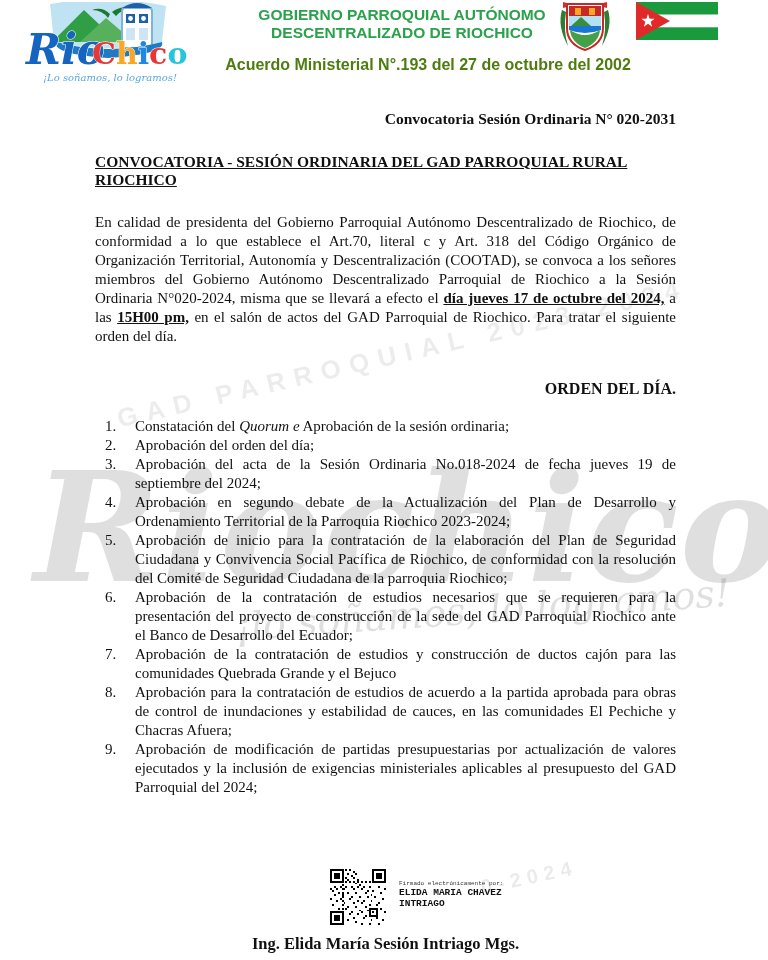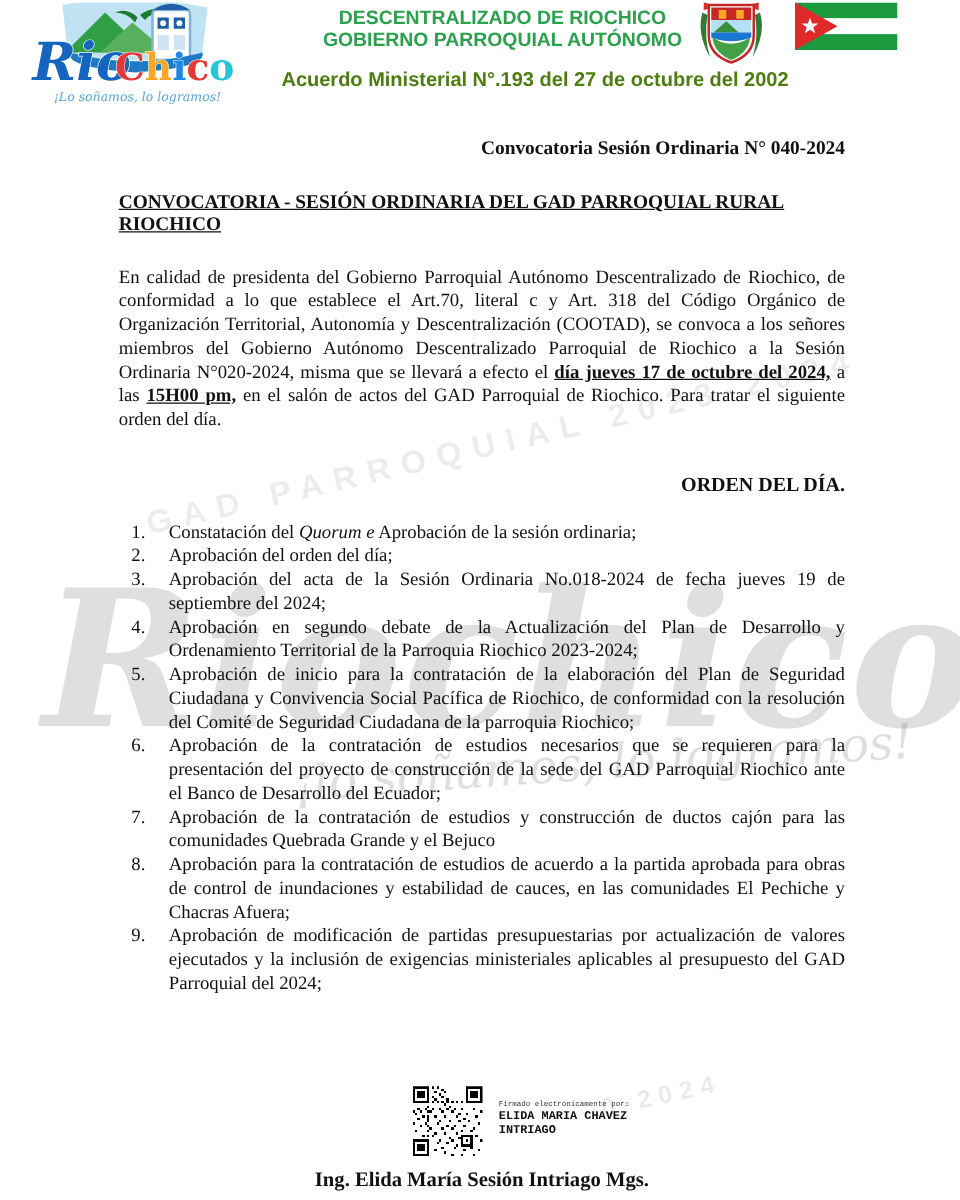--- a/index.html
+++ b/index.html
@@ -94,22 +94,22 @@
         <rect x="104" y="26" width="9" height="12" fill="#cfe4f5"></rect>
         <rect x="117" y="26" width="9" height="12" fill="#cfe4f5"></rect>
         <path d="M100 6 Q115 -4 130 6 Z" fill="#1f5fa8"></path>
         <path d="M34 40 Q86 54 140 40 Q144 52 86 56 Q30 52 34 40 Z" fill="#1f7ac4"></path>
         <text x="4" y="62" font-family="'DejaVu Serif',serif" font-style="italic" font-weight="bold" font-size="42" fill="#1565c0" stroke="#ffffff" stroke-width="1" paint-order="stroke">Rio</text>
         <text x="70" y="62" font-family="'DejaVu Serif',serif" font-weight="bold" font-size="30" stroke="#ffffff" stroke-width="0.8" paint-order="stroke"><tspan fill="#e53935">C</tspan><tspan fill="#f9a825">h</tspan><tspan fill="#1e88e5">i</tspan><tspan fill="#e53935">c</tspan><tspan fill="#26c6da">o</tspan></text>
         <text x="88" y="79" text-anchor="middle" font-family="'DejaVu Serif',serif" font-style="italic" font-size="10" fill="#5aa7e0">¡Lo soñamos, lo logramos!</text>
       </svg>
 
       <div class="hdr-titles" style="color:#2aa14b;">
+        <div>GOBIERNO PARROQUIAL AUTÓNOMO</div>
         <div>DESCENTRALIZADO DE RIOCHICO</div>
-        <div>GOBIERNO PARROQUIAL AUTÓNOMO</div>
       </div>
 
       <div class="hdr-sub" style="color:#4d7c0f;">Acuerdo Ministerial N°.193 del 27 de octubre del 2002</div>
 
       <svg class="hdr-crest" viewBox="0 0 60 52">
         <polygon points="8,2 20,5 8,8" fill="#d32f2f"></polygon>
         <polygon points="52,2 40,5 52,8" fill="#d32f2f"></polygon>
         <path d="M7 10 Q2 26 13 46 Q8 30 11 12 Z" fill="#2e7d32"></path>
         <path d="M53 10 Q58 26 47 46 Q52 30 49 12 Z" fill="#2e7d32"></path>
         <path d="M12 4 H48 V28 Q48 44 30 50 Q12 44 12 28 Z" fill="#ffffff" stroke="#c62828" stroke-width="2"></path>
@@ -126,21 +126,21 @@
         <rect x="0" y="0" width="82" height="12.7" fill="#1a9a3c"></rect>
         <rect x="0" y="12.7" width="82" height="12.6" fill="#ffffff"></rect>
         <rect x="0" y="25.3" width="82" height="12.7" fill="#1a9a3c"></rect>
         <polygon points="0,0 34,19 0,38" fill="#e02a2a"></polygon>
         <polygon points="12,12 13.65,16.73 18.66,16.84 14.66,19.87 16.11,24.66 12,21.8 7.89,24.66 9.34,19.87 5.34,16.84 10.35,16.73" fill="#ffffff"></polygon>
       </svg>
     </div>
 
     <div class="body">
 
-      <div class="ref-line">Convocatoria Sesión Ordinaria N° 040-2024</div>
+      <div class="ref-line">Convocatoria Sesión Ordinaria N° 020-2031</div>
 
       <div class="main-title">CONVOCATORIA - SESIÓN ORDINARIA DEL GAD PARROQUIAL RURAL RIOCHICO</div>
 
       <p class="intro"><span>En calidad de presidenta del Gobierno Parroquial Autónomo Descentralizado de Riochico, de conformidad a lo que establece el Art.70, literal c y Art. 318 del Código Orgánico de Organización Territorial, Autonomía y Descentralización (COOTAD), se convoca a los señores miembros del Gobierno Autónomo Descentralizado Parroquial de Riochico a la Sesión Ordinaria N°020-2024, misma que se llevará a efecto el </span><span class="b">día jueves 17 de octubre del 2024,</span><span> a las </span><span class="b">15H00 pm,</span><span> en el salón de actos del GAD Parroquial de Riochico. Para tratar el siguiente orden del día.</span></p>
 
       <div class="orden-title">ORDEN DEL DÍA.</div>
 
       <div class="olist">
         <div class="oli">
             <span class="num">1.</span>

